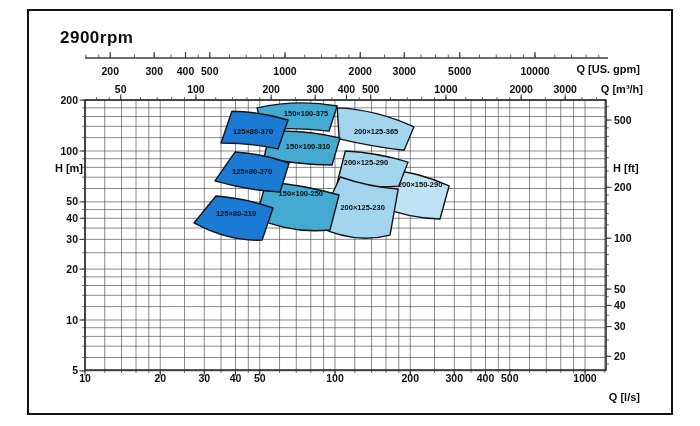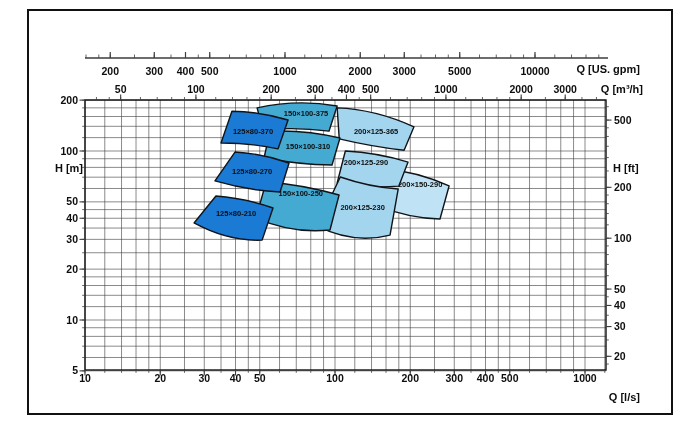--- a/index.html
+++ b/index.html
@@ -13,20 +13,21 @@
   svg text{fill:#0d0d0d;}
   .tick-label{font:700 10.5px "Liberation Sans",sans-serif;}
   .unit-label{font:700 11px "Liberation Sans",sans-serif;}
   .patch-label{font:600 7.5px "Liberation Sans",sans-serif;}
 </style>
 </head>
 <body>
 
 <div class="screen">
   <div class="frame"></div>
+  <div class="chart-title">2900rpm</div>
   <svg id="chart" width="700" height="426" viewBox="0 0 700 426">
       <g>
         <line x1="85" y1="100" x2="85" y2="370" stroke="#3d3d3d" stroke-width="0.6"></line>
         <line x1="104.7953115119062" y1="100" x2="104.7953115119062" y2="370" stroke="#3d3d3d" stroke-width="0.6"></line>
         <line x1="121.5320089195595" y1="100" x2="121.5320089195595" y2="370" stroke="#3d3d3d" stroke-width="0.6"></line>
         <line x1="136.0299956639812" y1="100" x2="136.0299956639812" y2="370" stroke="#3d3d3d" stroke-width="0.6"></line>
         <line x1="148.8181262758265" y1="100" x2="148.8181262758265" y2="370" stroke="#3d3d3d" stroke-width="0.6"></line>
         <line x1="160.2574989159953" y1="100" x2="160.2574989159953" y2="370" stroke="#3d3d3d" stroke-width="0.6"></line>
         <line x1="184.4850021680094" y1="100" x2="184.4850021680094" y2="370" stroke="#3d3d3d" stroke-width="0.6"></line>
         <line x1="204.2803136799156" y1="100" x2="204.2803136799156" y2="370" stroke="#3d3d3d" stroke-width="0.6"></line>

